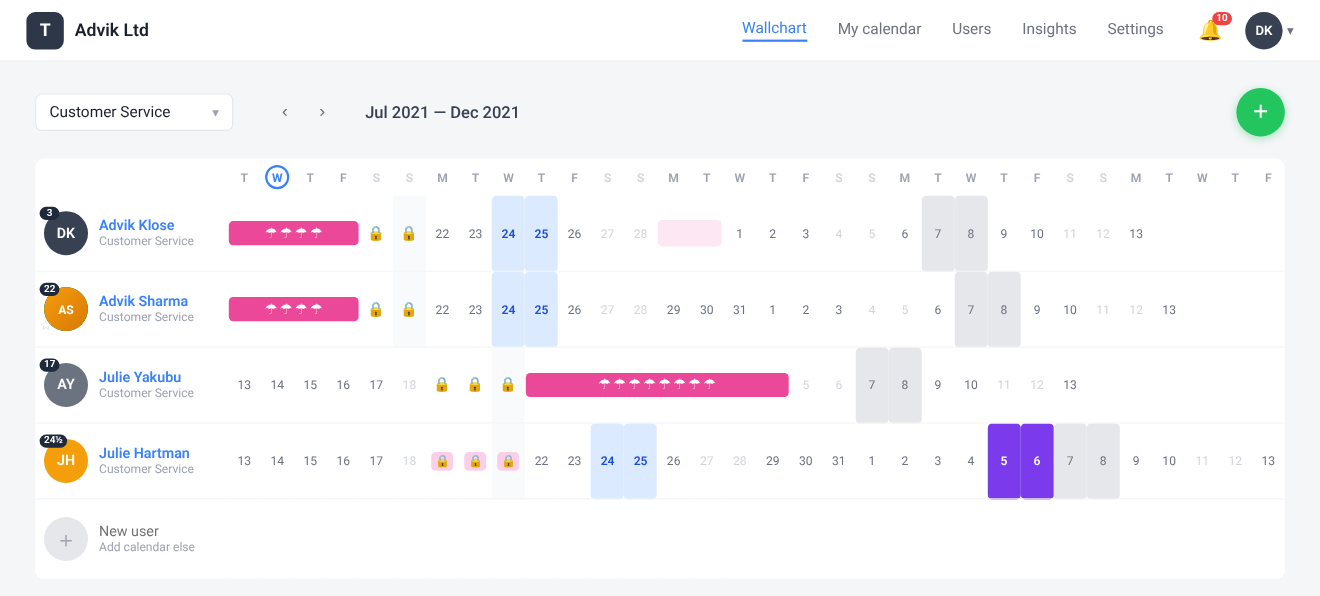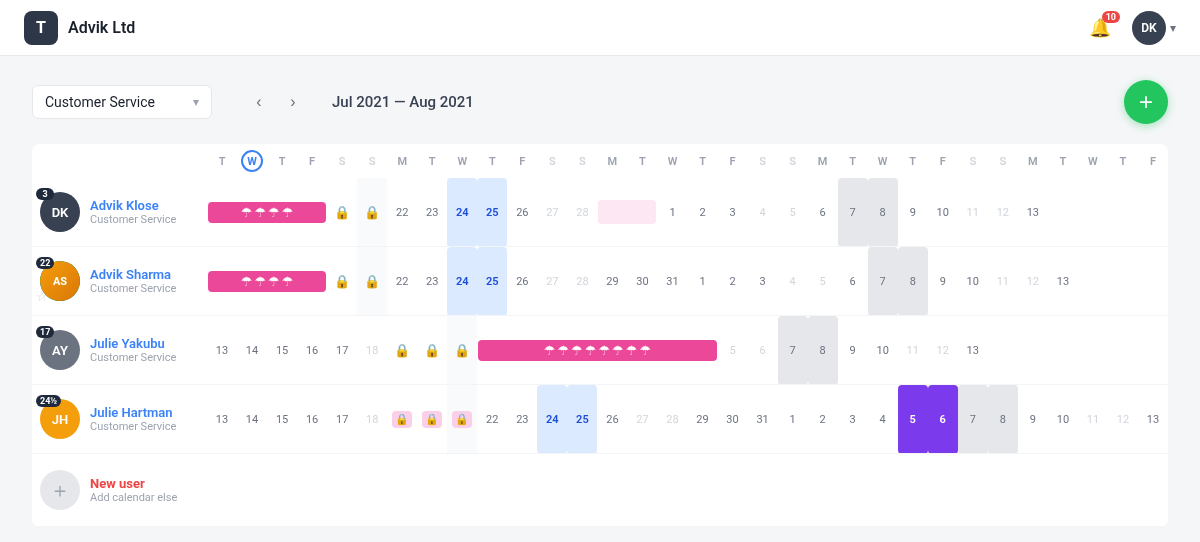--- a/index.html
+++ b/index.html
@@ -296,20 +296,27 @@
 <body>
 
 <header class="header">
   <div class="header-logo">
     <div class="logo-icon">
       <span>T</span>
     </div>
     <span class="logo-text">Advik Ltd</span>
   </div>
 
+  <nav class="header-nav">
+    <a class="nav-item active">Wallchart</a>
+    <a class="nav-item">My calendar</a>
+    <a class="nav-item">Users</a>
+    <a class="nav-item">Insights</a>
+    <a class="nav-item">Settings</a>
+  </nav>
 
   <div class="header-actions">
     <div class="notification-bell">
       <span class="bell-icon">🔔</span>
       <span class="notification-badge">10</span>
     </div>
     <div class="user-btn-wrap">
       <div class="user-avatar-btn">DK</div>
       <span class="chevron-down">▾</span>
     </div>
@@ -322,21 +329,21 @@
     <div class="dept-select">
       <span class="dept-select-text">Customer Service</span>
       <span class="dept-select-chevron">▾</span>
     </div>
 
     <div class="nav-arrows">
       <button class="arrow-btn">‹</button>
       <button class="arrow-btn">›</button>
     </div>
 
-    <span class="date-range">Jul 2021 — Aug 2021</span>
+    <span class="date-range">Jul 2021 — Dec 2021</span>
 
     <button class="add-btn">+</button>
   </div>
 
   <div class="calendar-wrap">
     <table class="calendar-table">
       <thead>
         <tr class="day-header-row" id="day-header-row">
           <th class="user-col"></th>
         <th>T</th>
@@ -562,21 +569,21 @@
             <td class="cal-cell" style="padding: 4px 1px;"><span>10</span></td>
             <td class="cal-cell weekend" style="padding: 4px 1px;"><span>11</span></td>
             <td class="cal-cell weekend" style="padding: 4px 1px;"><span>12</span></td>
             <td class="cal-cell" style="padding: 4px 1px;"><span>13</span></td>
           </tr>
           <tr class="emp-row">
             <td colspan="33">
   <div style="display:flex;align-items:center;gap:10px;padding:10px 8px;">
     <div class="new-user-avatar">＋</div>
     <div>
-      <div style="font-size:13px;font-weight:700;color:#ef4444;cursor:pointer">New user</div>
+      <div style="font-size:13px;font-weight:400;color:#737373;cursor:pointer">New user</div>
       <div style="font-size:11px;color:#9ca3af">Add calendar else</div>
     </div>
   </div>
 </td>
           </tr>
         </tbody>
     </table>
   </div>
 
 </main>

